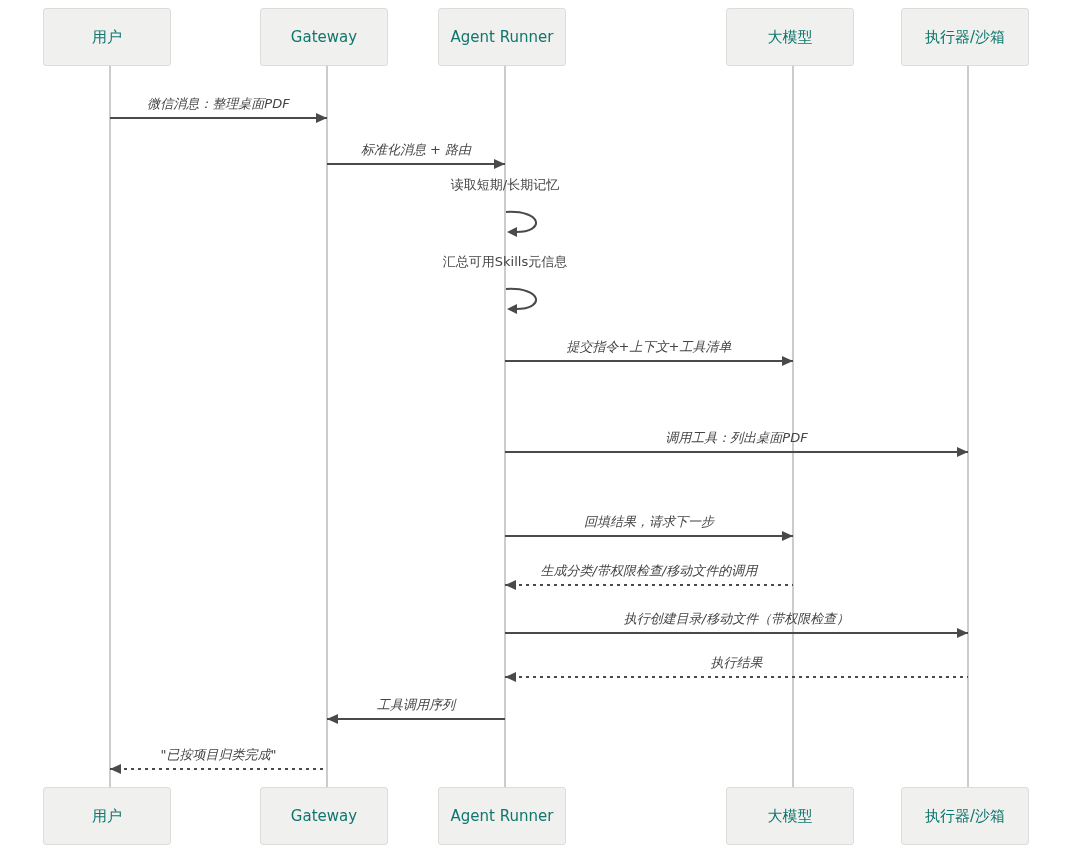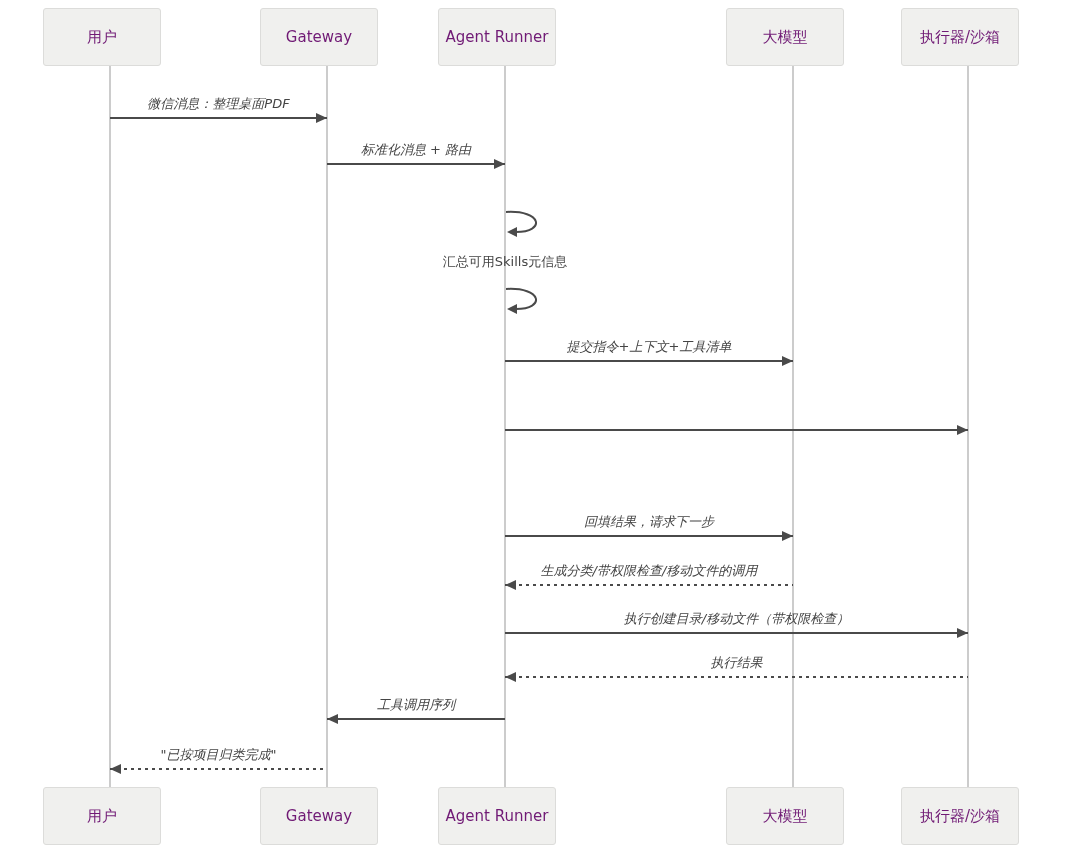--- a/index.html
+++ b/index.html
@@ -10,31 +10,31 @@
   }
   .canvas {
     position: relative;
     width: 1080px;
     height: 854px;
     background: #ffffff;
     overflow: hidden;
   }
   .actor-box {
     position: absolute;
-    width: 118px;
+    width: 128px;
     height: 58px;
     background: #f0f0ee;
     border: 1px solid #dcdcda;
     border-radius: 3px;
     box-sizing: border-box;
     display: flex;
     align-items: center;
     justify-content: center;
     font-size: 15px;
-    color: #701a75;
+    color: #0f766e;
     z-index: 3;
   }
   .lifeline {
     position: absolute;
     top: 66px;
     width: 2px;
     height: 721px;
     background: #cccccc;
     z-index: 1;
   }
@@ -133,40 +133,42 @@
       </div>
   </div>
 
   <div class="msg" style="left:327px;top:141px;width:178px;">
     <div class="msg-label">标准化消息 + 路由</div>
     <div class="msg-line solid">
         <div class="arrowhead right"></div>
       </div>
   </div>
 
+  <div class="self-label" style="left:385px;top:176px;">读取短期/长期记忆</div>
   <svg class="self-loop" style="left:506px;top:209px;" width="48" height="30" viewBox="0 0 48 30">
     <path d="M0 3 C 36 1, 40 23, 10 23" fill="none" stroke="#4a4a4a" stroke-width="2"></path>
     <polygon points="11,18 11,28 1,23" fill="#4a4a4a"></polygon>
   </svg>
 
   <div class="self-label" style="left:385px;top:253px;">汇总可用Skills元信息</div>
   <svg class="self-loop" style="left:506px;top:286px;" width="48" height="30" viewBox="0 0 48 30">
     <path d="M0 3 C 36 1, 40 23, 10 23" fill="none" stroke="#4a4a4a" stroke-width="2"></path>
     <polygon points="11,18 11,28 1,23" fill="#4a4a4a"></polygon>
   </svg>
 
   <div class="msg" style="left:505px;top:338px;width:288px;">
     <div class="msg-label">提交指令+上下文+工具清单</div>
     <div class="msg-line solid">
         <div class="arrowhead right"></div>
       </div>
   </div>
 
 
   <div class="msg" style="left:505px;top:429px;width:463px;">
+    <div class="msg-label">调用工具：列出桌面PDF</div>
     <div class="msg-line solid">
         <div class="arrowhead right"></div>
       </div>
   </div>
 
 
   <div class="msg" style="left:505px;top:513px;width:288px;">
     <div class="msg-label">回填结果，请求下一步</div>
     <div class="msg-line solid">
         <div class="arrowhead right"></div>

